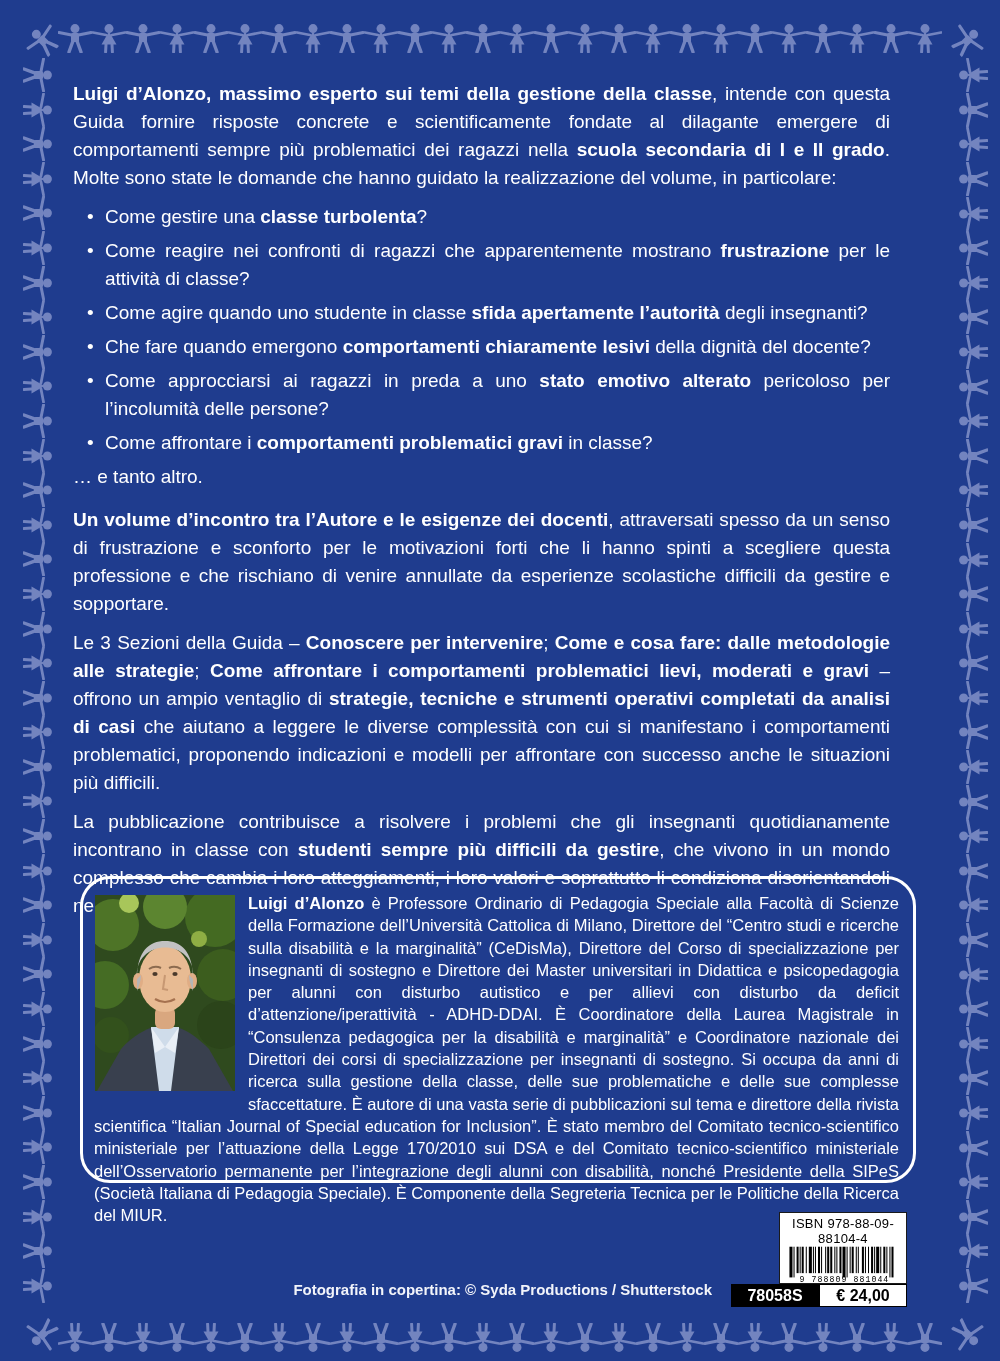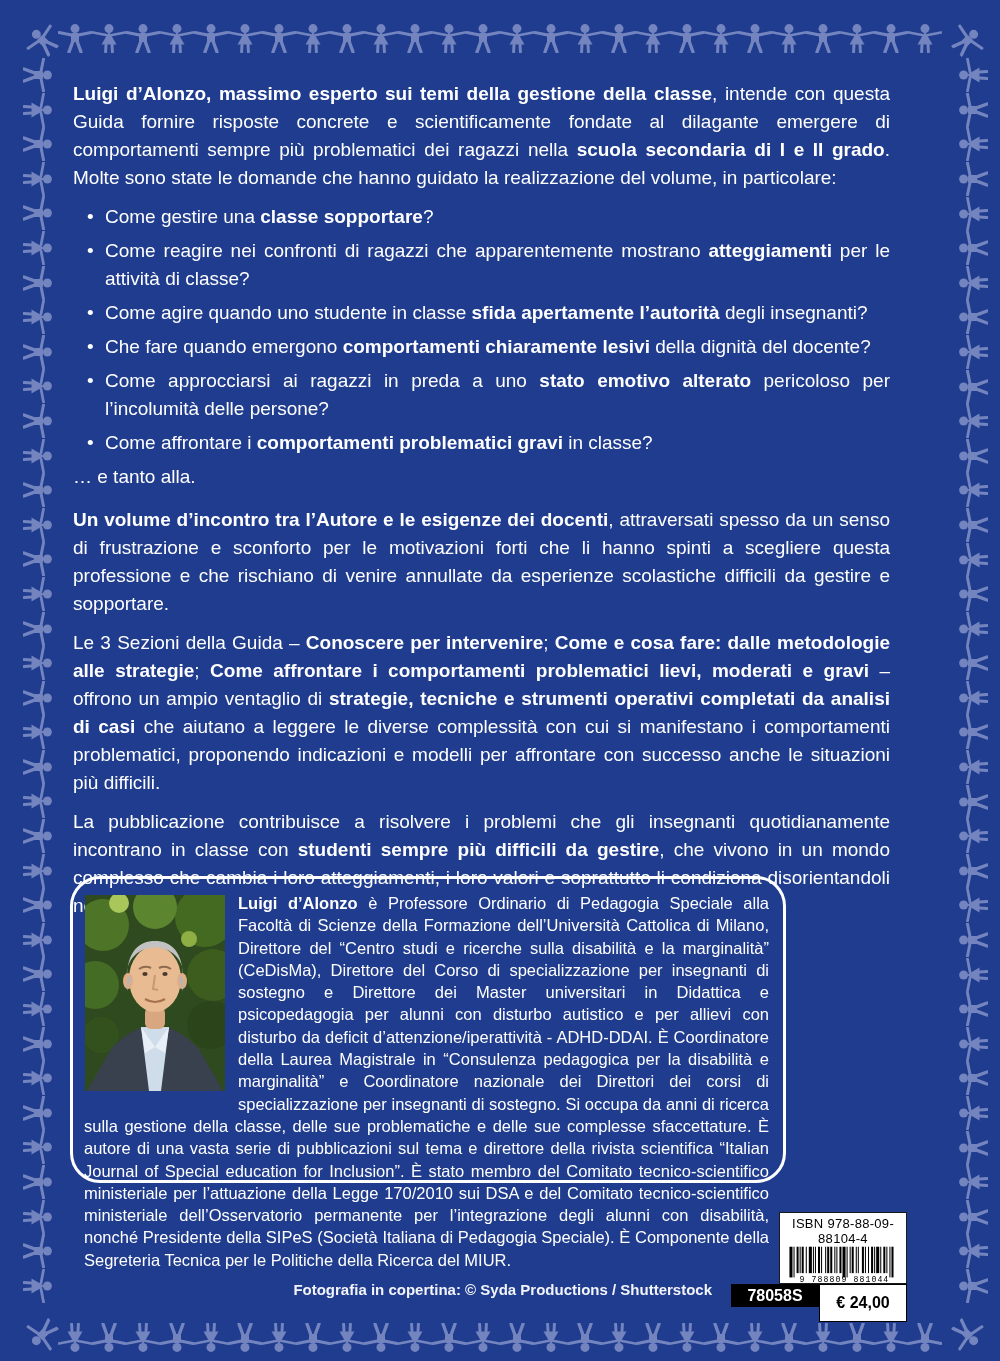--- a/index.html
+++ b/index.html
@@ -29,37 +29,37 @@
 
   
   .content{position:absolute;left:73px;top:80px;width:817px;}
   .content p{margin:0 0 11px;font-size:19px;line-height:28px;text-align:justify;}
   ul.questions{list-style:none;margin:0 0 2px;padding:0;}
   ul.questions li{position:relative;padding-left:32px;margin:0 0 6px;font-size:19px;line-height:28px;text-align:justify;}
   ul.questions .marker{position:absolute;left:14px;top:0;}
   .etc{font-size:19px;line-height:28px;margin:0 0 15px;}
 
   
-  .bio-box{position:absolute;left:70px;top:876px;width:716px;height:307px;
+  .bio-box{position:absolute;left:80px;top:876px;width:836px;height:307px;
     border:3.5px solid #ffffff;border-radius:30px;box-sizing:border-box;
     padding:13px 14px 10px 11px;}
   .bio-text{font-size:16.5px;line-height:22.3px;text-align:justify;}
   .portrait{float:left;width:140px;height:196px;margin:3px 13px 2px 1px;}
   .portrait svg{display:block;}
 
   
   .credit{position:absolute;left:0;right:288px;top:1281px;text-align:right;font-size:15px;color:#f2f4fa;font-weight:bold;}
   .isbn-block{position:absolute;left:731px;top:1212px;width:176px;}
   .isbn-box{background:#ffffff;border:1px solid #1a1a1a;box-sizing:border-box;padding:3px 3px 0;margin-left:48px;}
   .isbn-label{font-size:13px;line-height:15px;color:#000;text-align:center;letter-spacing:0.3px;}
   .barcode{display:block;width:100%;}
   .badges{display:flex;width:176px;}
   .code-badge{width:88px;height:23px;background:#000;color:#fff;font-weight:700;font-size:16px;
     display:flex;align-items:center;justify-content:center;box-sizing:border-box;}
-  .price-badge{width:88px;height:38px;background:#fff;color:#000;border:1.5px solid #000;font-weight:700;font-size:16px;
+  .price-badge{width:88px;height:23px;background:#fff;color:#000;border:1.5px solid #000;font-weight:700;font-size:16px;
     display:flex;align-items:center;justify-content:center;box-sizing:border-box;}
 </style>
 </head>
 <body style="background: rgb(31, 60, 142);">
 
 <div class="page" style="color: rgb(255, 255, 255);">
 
   <div class="strip strip-top" style="color: rgb(115, 132, 191);">
       <svg class="doll" width="34" height="30" viewBox="0 0 34 30">
         <circle cx="17" cy="5.6" r="4.5" fill="currentColor"></circle>
@@ -985,28 +985,28 @@
         <circle cx="17" cy="5.6" r="4.5" fill="currentColor"></circle>
         <path d="M13.5 12 L1 9.5 M20.5 12 L33 9.5" stroke="currentColor" stroke-width="3" stroke-linecap="round" fill="none"></path>
         <rect x="13" y="10" width="8" height="9" rx="1.5" fill="currentColor"></rect>
         <path d="M14.8 18.5 L11 29 M19.2 18.5 L23 29" stroke="currentColor" stroke-width="3.4" stroke-linecap="round" fill="none"></path>
       </svg>
     </span>
 
   <div class="content">
     <p><span class="b">Luigi d’Alonzo, massimo esperto sui temi della gestione della classe</span><span>, intende con questa Guida fornire risposte concrete e scientificamente fondate al dilagante emergere di comportamenti sempre più problematici dei ragazzi nella </span><span class="b">scuola secondaria di I e II grado</span><span>. Molte sono state le domande che hanno guidato la realizzazione del volume, in particolare:</span></p>
     <ul class="questions">
-        <li><span class="marker">•</span><span><span>Come gestire una </span><span class="b">classe sopportare</span><span>?</span></span></li>
-        <li><span class="marker">•</span><span><span>Come reagire nei confronti di ragazzi che apparentemente mostrano </span><span class="b">atteggiamenti</span><span> per le attività di classe?</span></span></li>
+        <li><span class="marker">•</span><span><span>Come gestire una </span><span class="b">classe turbolenta</span><span>?</span></span></li>
+        <li><span class="marker">•</span><span><span>Come reagire nei confronti di ragazzi che apparentemente mostrano </span><span class="b">frustrazione</span><span> per le attività di classe?</span></span></li>
         <li><span class="marker">•</span><span><span>Come agire quando uno studente in classe </span><span class="b">sfida apertamente l’autorità</span><span> degli insegnanti?</span></span></li>
         <li><span class="marker">•</span><span><span>Che fare quando emergono </span><span class="b">comportamenti chiaramente lesivi</span><span> della dignità del docente?</span></span></li>
         <li><span class="marker">•</span><span><span>Come approcciarsi ai ragazzi in preda a uno </span><span class="b">stato emotivo alterato</span><span> pericoloso per l’incolumità delle persone?</span></span></li>
         <li><span class="marker">•</span><span><span>Come affrontare i </span><span class="b">comportamenti problematici gravi</span><span> in classe?</span></span></li>
       </ul>
-    <div class="etc">… e tanto alla.</div>
+    <div class="etc">… e tanto altro.</div>
     <p><span class="b">Un volume d’incontro tra l’Autore e le esigenze dei docenti</span><span>, attraversati spesso da un senso di frustrazione e sconforto per le motivazioni forti che li hanno spinti a scegliere questa professione e che rischiano di venire annullate da esperienze scolastiche difficili da gestire e sopportare.</span></p>
     <p><span>Le 3 Sezioni della Guida – </span><span class="b">Conoscere per intervenire</span><span>; </span><span class="b">Come e cosa fare: dalle metodologie alle strategie</span><span>; </span><span class="b">Come affrontare i comportamenti problematici lievi, moderati e gravi</span><span> – offrono un ampio ventaglio di </span><span class="b">strategie, tecniche e strumenti operativi completati da analisi di casi</span><span> che aiutano a leggere le diverse complessità con cui si manifestano i comportamenti problematici, proponendo indicazioni e modelli per affrontare con successo anche le situazioni più difficili.</span></p>
     <p><span>La pubblicazione contribuisce a risolvere i problemi che gli insegnanti quotidianamente incontrano in classe con </span><span class="b">studenti sempre più difficili da gestire</span><span>, che vivono in un mondo complesso che cambia i loro atteggiamenti, i loro valori e soprattutto li condiziona disorientandoli nelle loro scelte.</span></p>
   </div>
 
   <div class="bio-box">
     <span class="portrait">
       <svg width="140" height="196" viewBox="0 0 140 196">
         <rect x="0" y="0" width="140" height="196" fill="#2f4a1e"></rect>
         <circle cx="18" cy="30" r="26" fill="#4e7427"></circle>

